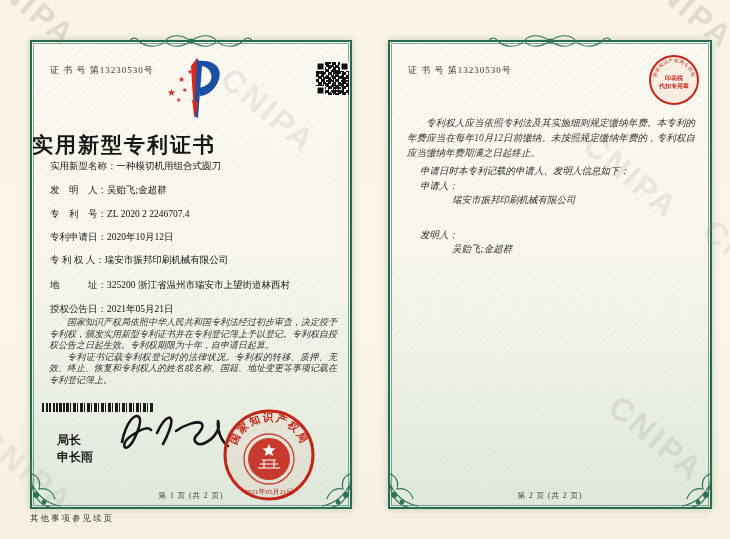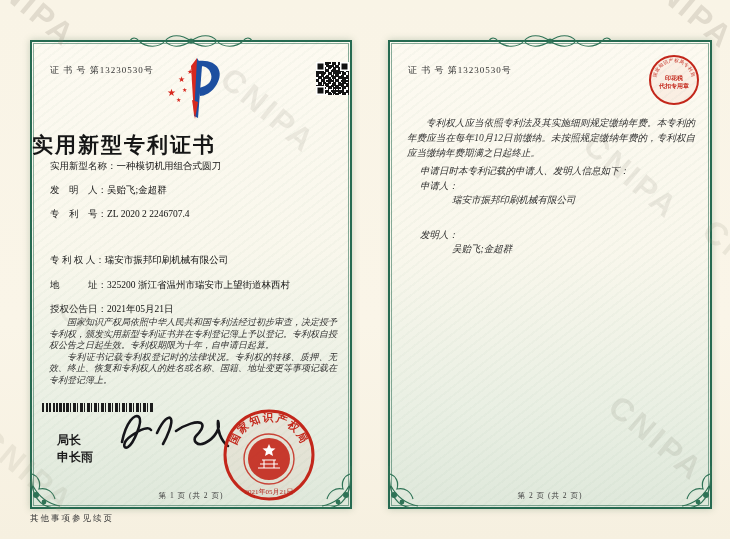--- a/index.html
+++ b/index.html
@@ -99,20 +99,21 @@
     <text x="9" y="40" font-size="10" fill="#d8281e">★</text>
     <text x="24" y="36" font-size="6" fill="#d8281e">★</text>
     <text x="18" y="46" font-size="6" fill="#d8281e">★</text>
   </svg>
 
   <div class="title">实用新型专利证书</div>
 
   <div class="frow r1"><span class="flab">发　明　人：</span><span class="fval">吴贻飞;金超群</span></div>
   <div class="frow r0"><span class="flab">实用新型名称：</span><span class="fval">一种模切机用组合式圆刀</span></div>
   <div class="frow r2"><span class="flab">专　利　号：</span><span class="fval">ZL 2020 2 2246707.4</span></div>
+  <div class="frow r3"><span class="flab">专利申请日：</span><span class="fval">2020年10月12日</span></div>
   <div class="frow r4"><span class="flab">专 利 权 人：</span><span class="fval">瑞安市振邦印刷机械有限公司</span></div>
   <div class="frow r5"><span class="flab">地　　　址：</span><span class="fval">325200 浙江省温州市瑞安市上望街道林西村</span></div>
 
   <div class="frow grant">
     <span><span class="flab">授权公告日：</span><span class="fval">2021年05月21日</span></span>
   </div>
 
   <div class="paras">
     <p>国家知识产权局依照中华人民共和国专利法经过初步审查，决定授予专利权，颁发实用新型专利证书并在专利登记簿上予以登记。专利权自授权公告之日起生效。专利权期限为十年，自申请日起算。</p>
     <p>专利证书记载专利权登记时的法律状况。专利权的转移、质押、无效、终止、恢复和专利权人的姓名或名称、国籍、地址变更等事项记载在专利登记簿上。</p>

